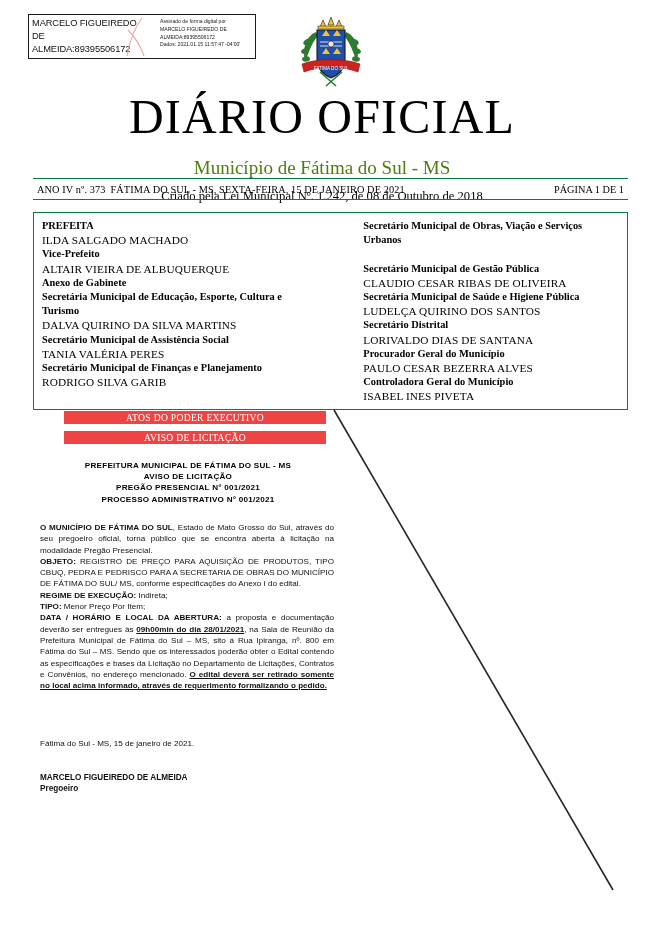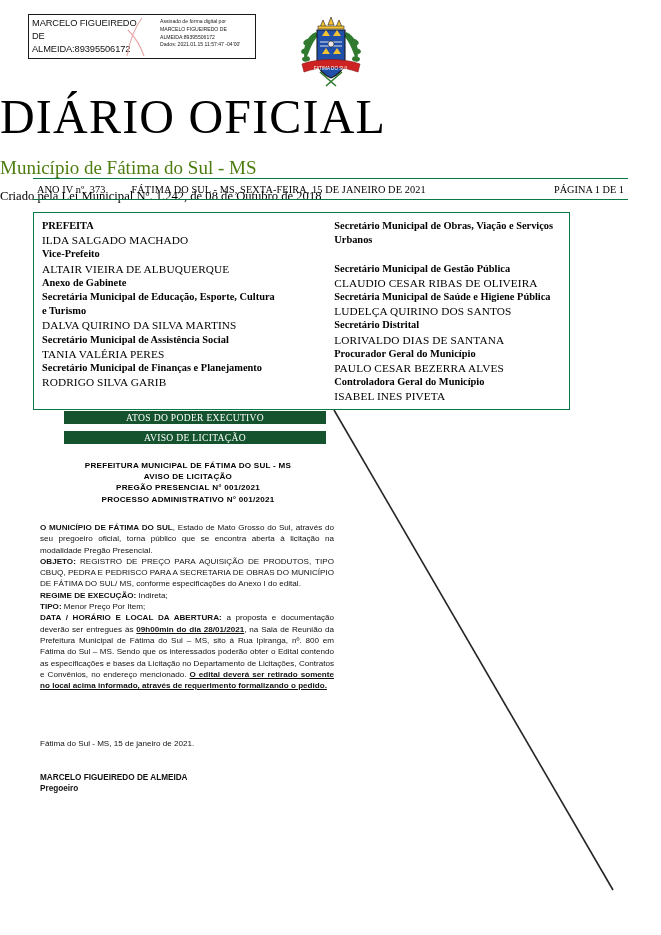--- a/index.html
+++ b/index.html
@@ -67,20 +67,21 @@
     width: 70px;
     height: 76px;
   }
 
   
   .masthead {
     position: absolute;
     left: 0;
     top: 92px;
     width: 644px;
+    text-align: center;
   }
   .do-title {
     font-family: "Liberation Serif", serif;
     font-size: 48px;
     line-height: 50px;
     letter-spacing: 1.2px;
     font-weight: normal;
     color: #000;
   }
   .do-sub {
@@ -110,34 +111,34 @@
     display: flex;
     align-items: center;
     box-sizing: border-box;
   }
   .edbar-left {
     font-size: 10.3px;
     letter-spacing: 0.1px;
     padding-left: 4px;
     white-space: nowrap;
   }
-  .edbar-left .ano { margin-right: 26px; }
+  .edbar-left .ano { margin-right: 5px; }
   .edbar-right {
     margin-left: auto;
     font-size: 10.3px;
     padding-right: 4px;
     white-space: nowrap;
   }
 
   
   .officials {
     position: absolute;
     left: 33px;
     top: 212px;
-    width: 537px;
+    width: 595px;
     height: 198px;
     border: 1.6px solid #0a7a45;
     box-sizing: border-box;
     display: flex;
     gap: 38px;
   }
   .off-col {
     width: 50%;
     box-sizing: border-box;
     padding: 6px 6px 0 8px;
@@ -155,21 +156,21 @@
     letter-spacing: 0.1px;
   }
   .off-name.empty { height: 14.2px; }
 
   
   .banner {
     position: absolute;
     left: 64px;
     width: 262px;
     height: 13px;
-    background: #14532d;
+    background: #ef4444;
     color: #ffffff;
     font-size: 9.6px;
     line-height: 13px;
     text-align: center;
     letter-spacing: 0.3px;
     box-sizing: border-box;
   }
   .banner.b1 { top: 411px; }
   .banner.b2 { top: 431px; }
 

